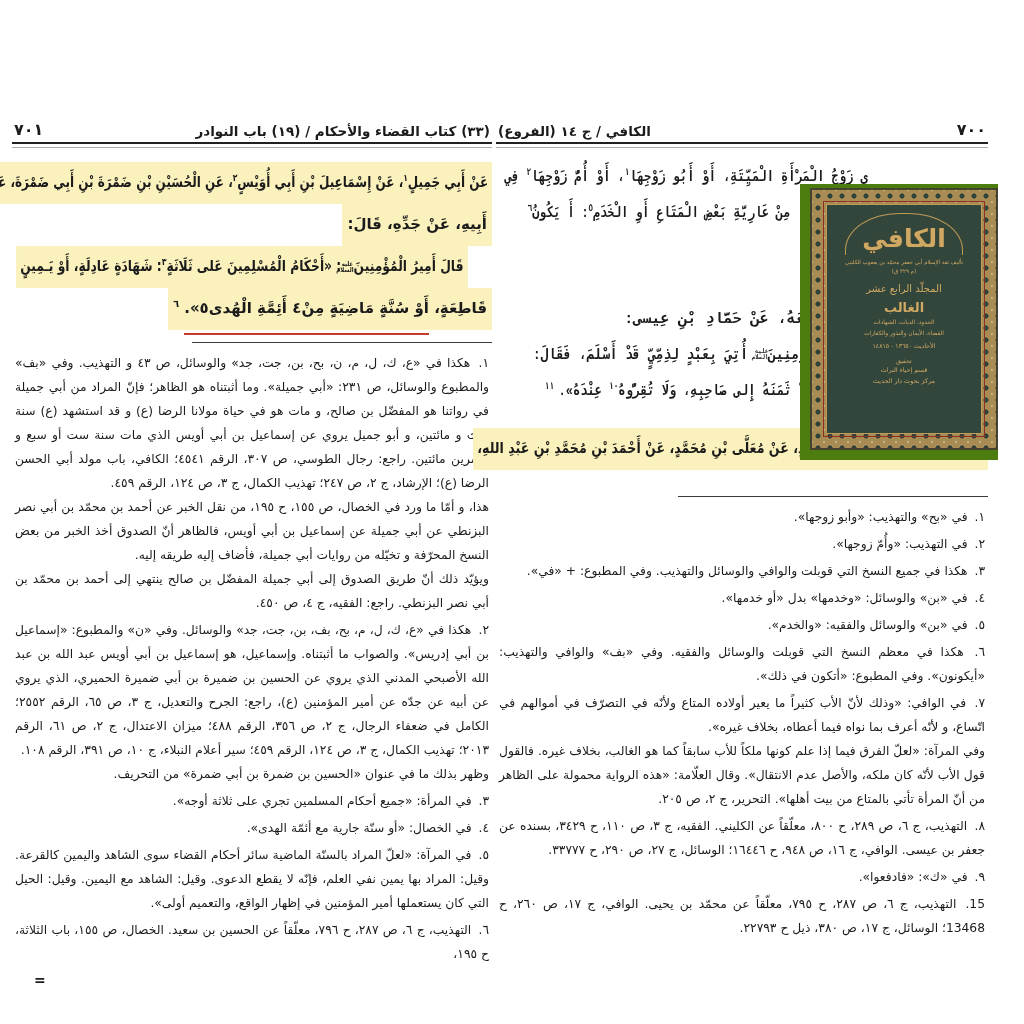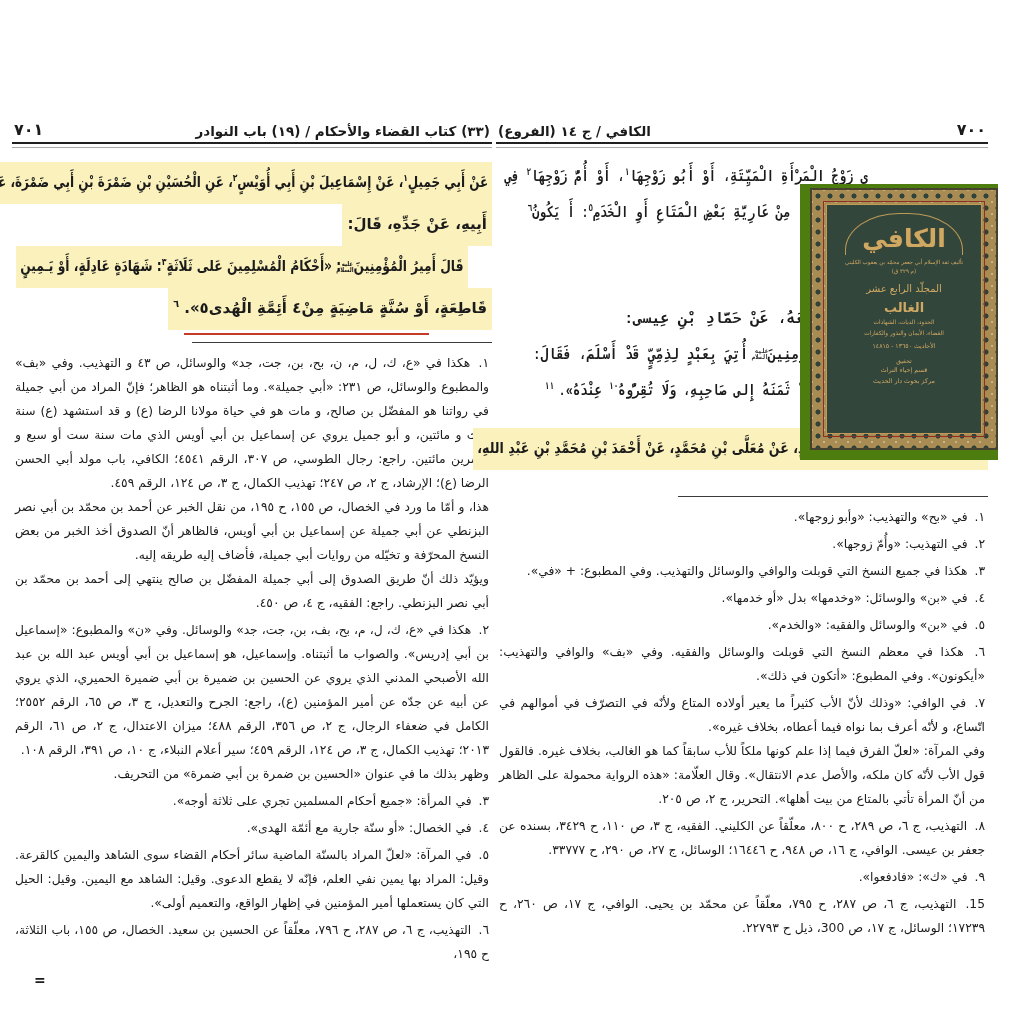--- a/index.html
+++ b/index.html
@@ -152,17 +152,17 @@
         <div class="fn"><span class="fn-num">١. </span><span class="fn-text">في «بح» والتهذيب: «وأبو زوجها».</span></div>
         <div class="fn"><span class="fn-num">٢. </span><span class="fn-text">في التهذيب: «وأُمّ زوجها».</span></div>
         <div class="fn"><span class="fn-num">٣. </span><span class="fn-text">هكذا في جميع النسخ التي قوبلت والوافي والوسائل والتهذيب. وفي المطبوع: + «في».</span></div>
         <div class="fn"><span class="fn-num">٤. </span><span class="fn-text">في «بن» والوسائل: «وخدمها» بدل «أو خدمها».</span></div>
         <div class="fn"><span class="fn-num">٥. </span><span class="fn-text">في «بن» والوسائل والفقيه: «والخدم».</span></div>
         <div class="fn"><span class="fn-num">٦. </span><span class="fn-text">هكذا في معظم النسخ التي قوبلت والوسائل والفقيه. وفي «بف» والوافي والتهذيب: «أيكونون». وفي المطبوع: «أتكون في ذلك».</span></div>
         <div class="fn"><span class="fn-num">٧. </span><span class="fn-text">في الوافي: «وذلك لأنّ الأب كثيراً ما يعير أولاده المتاع ولأنّه في التصرّف في أموالهم في اتّساع، و لأنّه أعرف بما نواه فيما أعطاه، بخلاف غيره».
 وفي المرآة: «لعلّ الفرق فيما إذا علم كونها ملكاً للأب سابقاً كما هو الغالب، بخلاف غيره. فالقول قول الأب لأنّه كان ملكه، والأصل عدم الانتقال». وقال العلّامة: «هذه الرواية محمولة على الظاهر من أنّ المرأة تأتي بالمتاع من بيت أهلها». التحرير، ج ٢، ص ٢٠٥.</span></div>
         <div class="fn"><span class="fn-num">٨. </span><span class="fn-text">التهذيب، ج ٦، ص ٢٨٩، ح ٨٠٠، معلّقاً عن الكليني. الفقيه، ج ٣، ص ١١٠، ح ٣٤٢٩، بسنده عن جعفر بن عيسى. الوافي، ج ١٦، ص ٩٤٨، ح ١٦٤٤٦؛ الوسائل، ج ٢٧، ص ٢٩٠، ح ٣٣٧٧٧.</span></div>
         <div class="fn"><span class="fn-num">٩. </span><span class="fn-text">في «ك»: «فادفعوا».</span></div>
-        <div class="fn"><span class="fn-num">15. </span><span class="fn-text">التهذيب، ج ٦، ص ٢٨٧، ح ٧٩٥، معلّقاً عن محمّد بن يحيى. الوافي، ج ١٧، ص ٢٦٠، ح ١٧٢٣٩؛ الوسائل، ج ١٧، ص 300، ذيل ح ٢٢٧٩٣.</span></div>
+        <div class="fn"><span class="fn-num">15. </span><span class="fn-text">التهذيب، ج ٦، ص ٢٨٧، ح ٧٩٥، معلّقاً عن محمّد بن يحيى. الوافي، ج ١٧، ص ٢٦٠، ح 13468؛ الوسائل، ج ١٧، ص ٣٨٠، ذيل ح ٢٢٧٩٣.</span></div>
       </div>
   </div>
 
 </div>
 
 </body></html>

